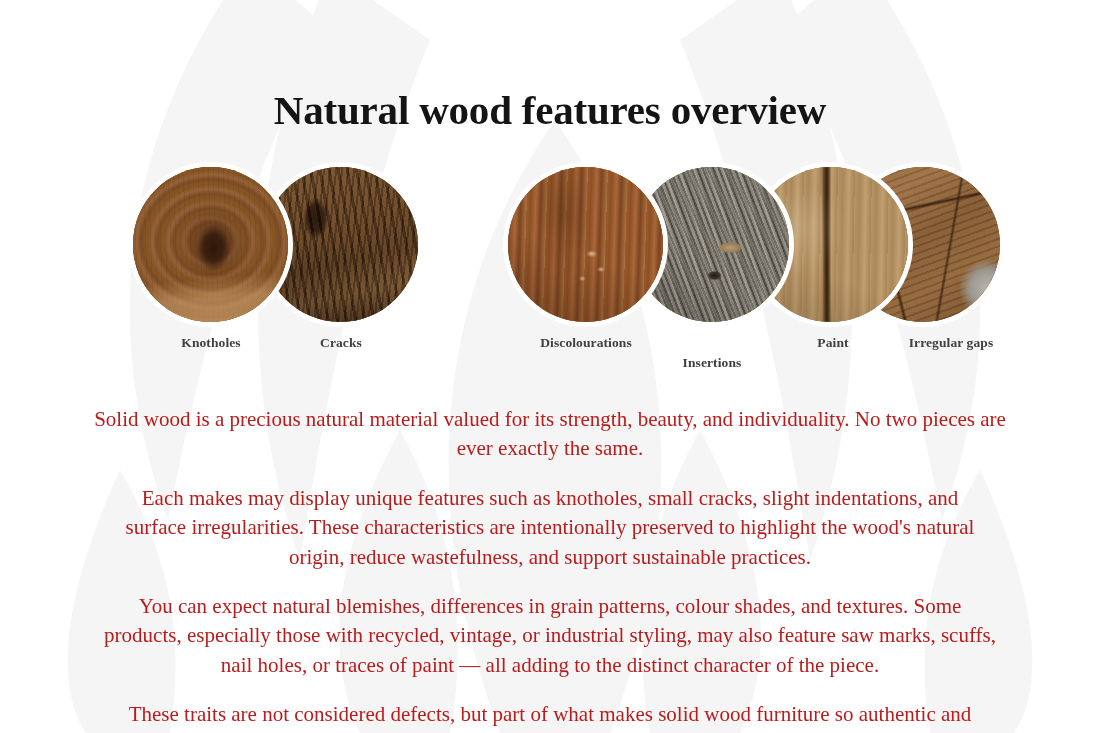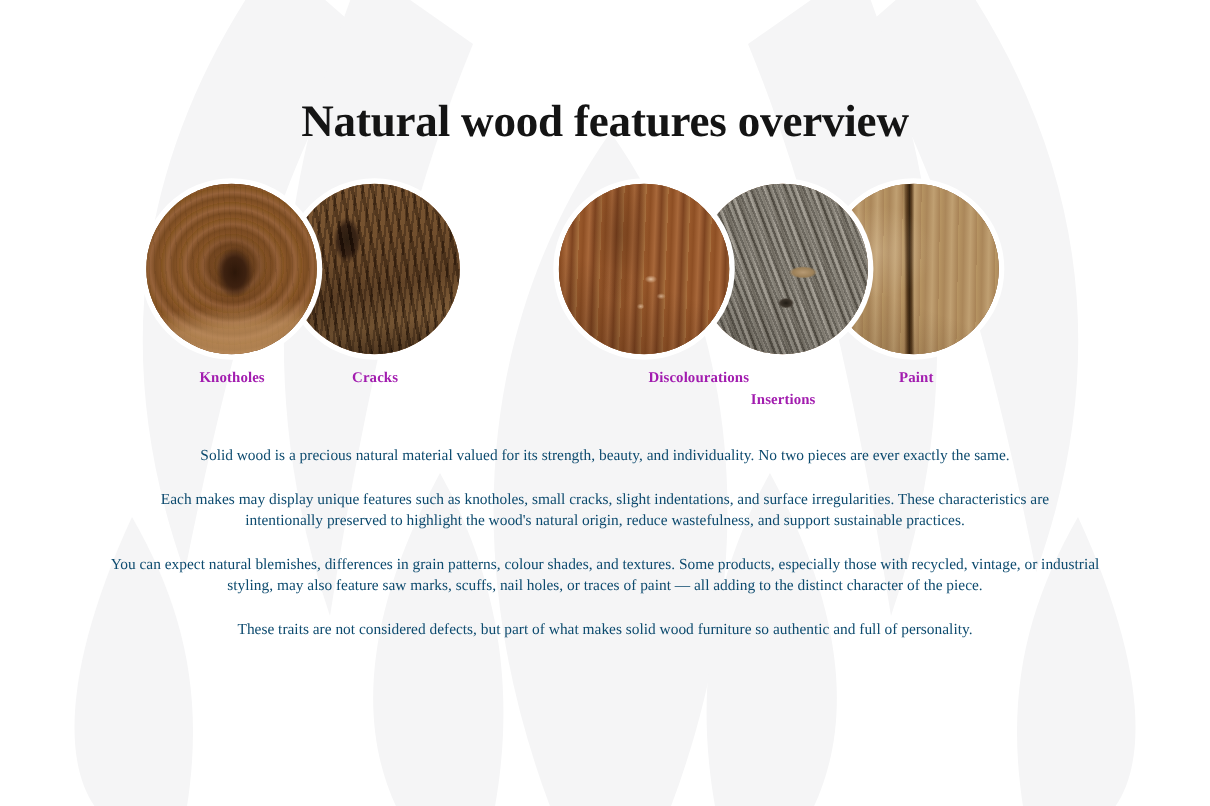--- a/index.html
+++ b/index.html
@@ -219,38 +219,38 @@
   }
 
   
   .circle-label {
     position: absolute;
     top: 168px;
     width: 190px;
     text-align: center;
     font-size: 13.5px;
     font-weight: 700;
-    color: #a21caf;
+    color: #404040;
     letter-spacing: 0.1px;
     white-space: nowrap;
   }
 
   
   .body-copy {
     position: absolute;
     top: 405px;
     left: 85px;
     width: 930px;
     text-align: center;
   }
   .body-copy p {
     margin: 0 0 20px 0;
-    font-size: 14px;
+    font-size: 21px;
     line-height: 1.40;
-    color: #0c4a6e;
+    color: #b91c1c;
   }
   .body-copy p:last-child {
     margin-bottom: 0;
   }
   .p-narrow-1 { padding: 0 6px; }
   .p-narrow-2 { padding: 0 28px; margin-top: 4px !important; }
   .p-narrow-3 { padding: 0 14px; }
   .p-narrow-4 { padding: 0 40px; margin-top: 6px !important; }
 </style>
 </head>
@@ -290,37 +290,43 @@
           <span class="tex tex-notch"></span>
         </div>
       <div class="circle-label" style="left:-17px;">Cracks</div>
     </div>
 
 
     <div class="circle-item" style="left:375px; z-index:4;">
       <div class="circle-disc">
           <span class="tex tex-discolour"></span>
         </div>
-      <div class="circle-label" style="left:-17px;text-align:right;">Discolourations</div>
+      <div class="circle-label" style="left:-17px;">Discolourations</div>
     </div>
 
     <div class="circle-item" style="left:501px; z-index:3;">
       <div class="circle-disc">
           <span class="tex tex-insert"></span>
         </div>
       <div class="circle-label" style="left:-17px;margin-top:20px;">Insertions</div>
     </div>
 
     <div class="circle-item" style="left:620px; z-index:2;">
       <div class="circle-disc">
           <span class="tex tex-crack"></span>
         </div>
       <div class="circle-label" style="left:-15px;">Paint</div>
     </div>
 
+    <div class="circle-item" style="left:712px; z-index:1;">
+      <div class="circle-disc">
+          <span class="tex tex-gaps"></span>
+        </div>
+      <div class="circle-label" style="left:11px;">Irregular gaps</div>
+    </div>
 
   </div>
 
   <div class="body-copy">
     <p class="p-narrow-1">Solid wood is a precious natural material valued for its strength, beauty, and individuality. No two pieces are ever exactly the same.</p>
     <p class="p-narrow-2">Each makes may display unique features such as knotholes, small cracks, slight indentations, and surface irregularities. These characteristics are intentionally preserved to highlight the wood's natural origin, reduce wastefulness, and support sustainable practices.</p>
     <p class="p-narrow-3">You can expect natural blemishes, differences in grain patterns, colour shades, and textures. Some products, especially those with recycled, vintage, or industrial styling, may also feature saw marks, scuffs, nail holes, or traces of paint — all adding to the distinct character of the piece.</p>
     <p class="p-narrow-4">These traits are not considered defects, but part of what makes solid wood furniture so authentic and full of personality.</p>
   </div>
 

